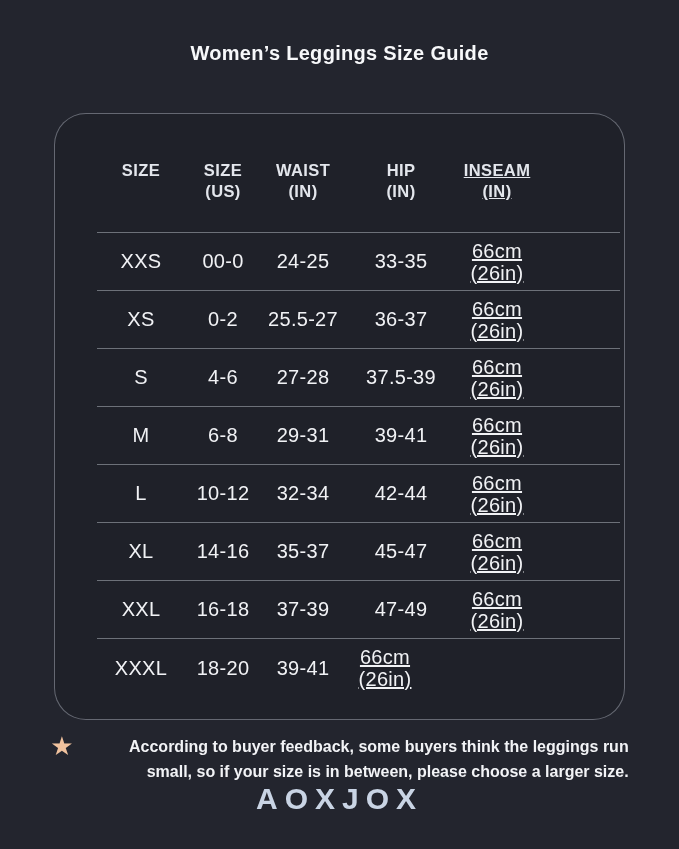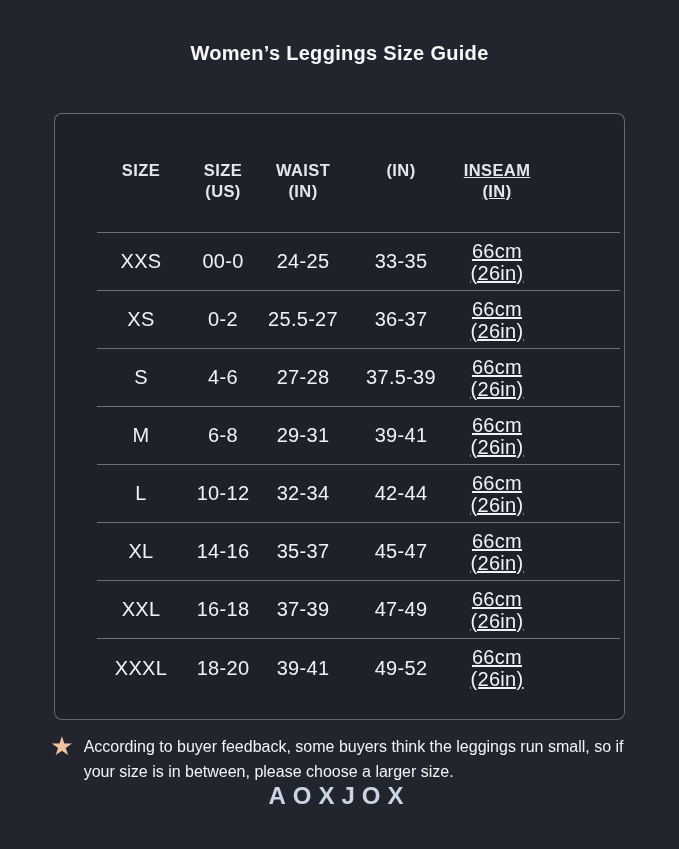--- a/index.html
+++ b/index.html
@@ -10,46 +10,46 @@
     font-family:"Liberation Sans", sans-serif;
   }
   .title {
     position:absolute; top:42px; left:0; right:0;
     text-align:center; font-size:20px; font-weight:700;
     color:#f7f8fa; letter-spacing:0.3px;
   }
   .card {
     position:absolute; left:54px; top:113px; width:571px; height:607px;
     background:#1f2129; border:1px solid rgba(158,164,175,0.55);
-    border-radius:8px;
+    border-radius:32px;
   }
   .table { margin:0 4px 0 42px; }
   .hrow, .row {
     display:flex;
     border-bottom:1px solid rgba(205,210,220,0.45);
   }
   .hrow { height:119px; padding-top:46px; align-items:flex-start; }
   .row  { height:58px; align-items:center; }
   .row:last-child { border-bottom:none; }
   .cell { text-align:center; color:#f1f2f5; font-size:20px; font-weight:500; letter-spacing:0.3px; }
   .c1 { width:88px; } .c2 { width:76px; } .c3 { width:84px; } .c4 { width:112px; } .c5 { width:80px;text-decoration:underline; }
   .hcell { font-size:16.5px; font-weight:700; color:#e3e6ec; line-height:21px; letter-spacing:0.4px; }
   .inseam div { line-height:22px; }
   .footnote {
     position:absolute; top:734px; left:38px; right:38px;
     display:flex; gap:10px; justify-content:center; align-items:flex-start;
   }
   .star { color:#f0c29e; font-size:26px; line-height:25px; flex:0 0 auto; }
   .footnote p {
-    font-size:16px; font-weight:400; color:#f2f3f6;
-    line-height:25px; text-align:left; max-width:545px;
+    font-size:16px; font-weight:700; color:#f2f3f6;
+    line-height:25px; text-align:right; max-width:545px;
   }
   .logo {
     position:absolute; top:782px; left:0; right:0;
-    text-align:center; font-size:24px; font-weight:700;
+    text-align:center; font-size:30px; font-weight:700;
     letter-spacing:7px; color:#c9d4e4;
   }
 </style>
 </head>
 <body>
 
 <div class="page">
 
   <div class="title">Women’s Leggings Size Guide</div>
 
@@ -61,20 +61,21 @@
           </div>
           <div class="cell hcell c2">
             <div>SIZE</div>
             <div>(US)</div>
           </div>
           <div class="cell hcell c3">
             <div>WAIST</div>
             <div>(IN)</div>
           </div>
           <div class="cell hcell c4">
+            <div>HIP</div>
             <div>(IN)</div>
           </div>
           <div class="cell hcell c5">
             <div>INSEAM</div>
             <div>(IN)</div>
           </div>
         </div>
       <div>
           <div class="row">
             <div class="cell c1">XXS</div>
@@ -143,21 +144,20 @@
             <div class="cell c4">47-49</div>
             <div class="cell c5 inseam">
               <div>66cm</div>
               <div>(26in)</div>
             </div>
           </div>
           <div class="row">
             <div class="cell c1">XXXL</div>
             <div class="cell c2">18-20</div>
             <div class="cell c3">39-41</div>
-            <div class="cell c4">49-52</div>
             <div class="cell c5 inseam">
               <div>66cm</div>
               <div>(26in)</div>
             </div>
           </div>
         </div>
     </div>
   </div>
 
   <div class="footnote">

